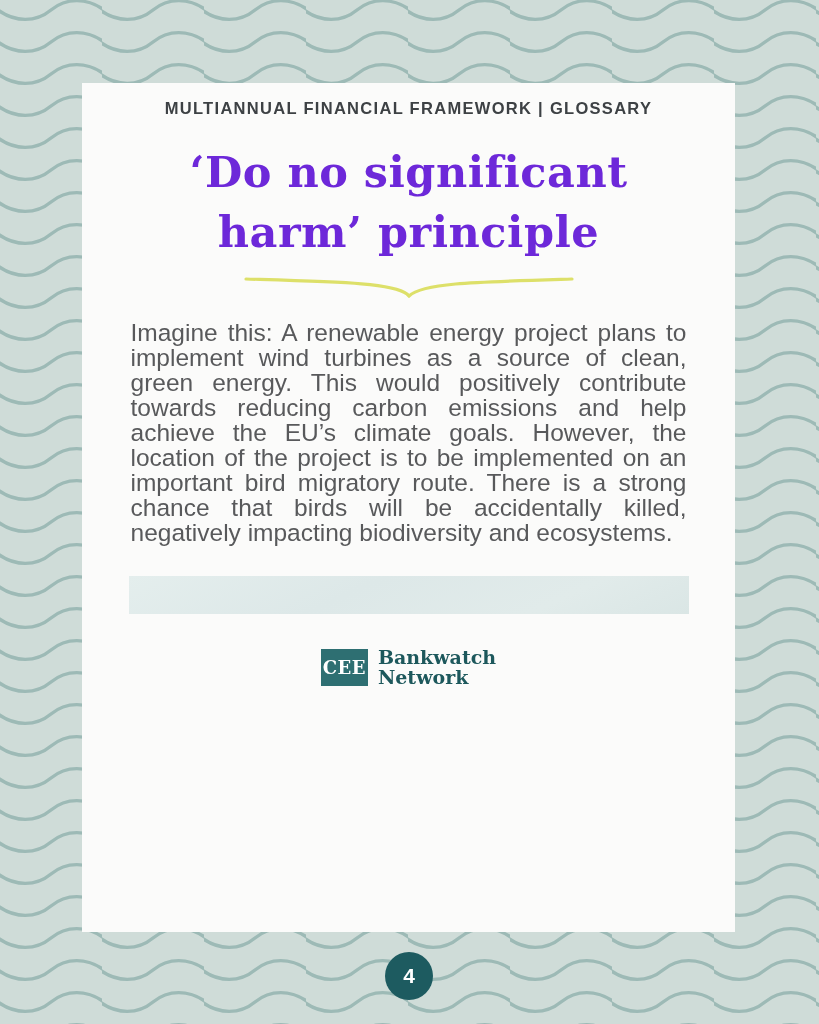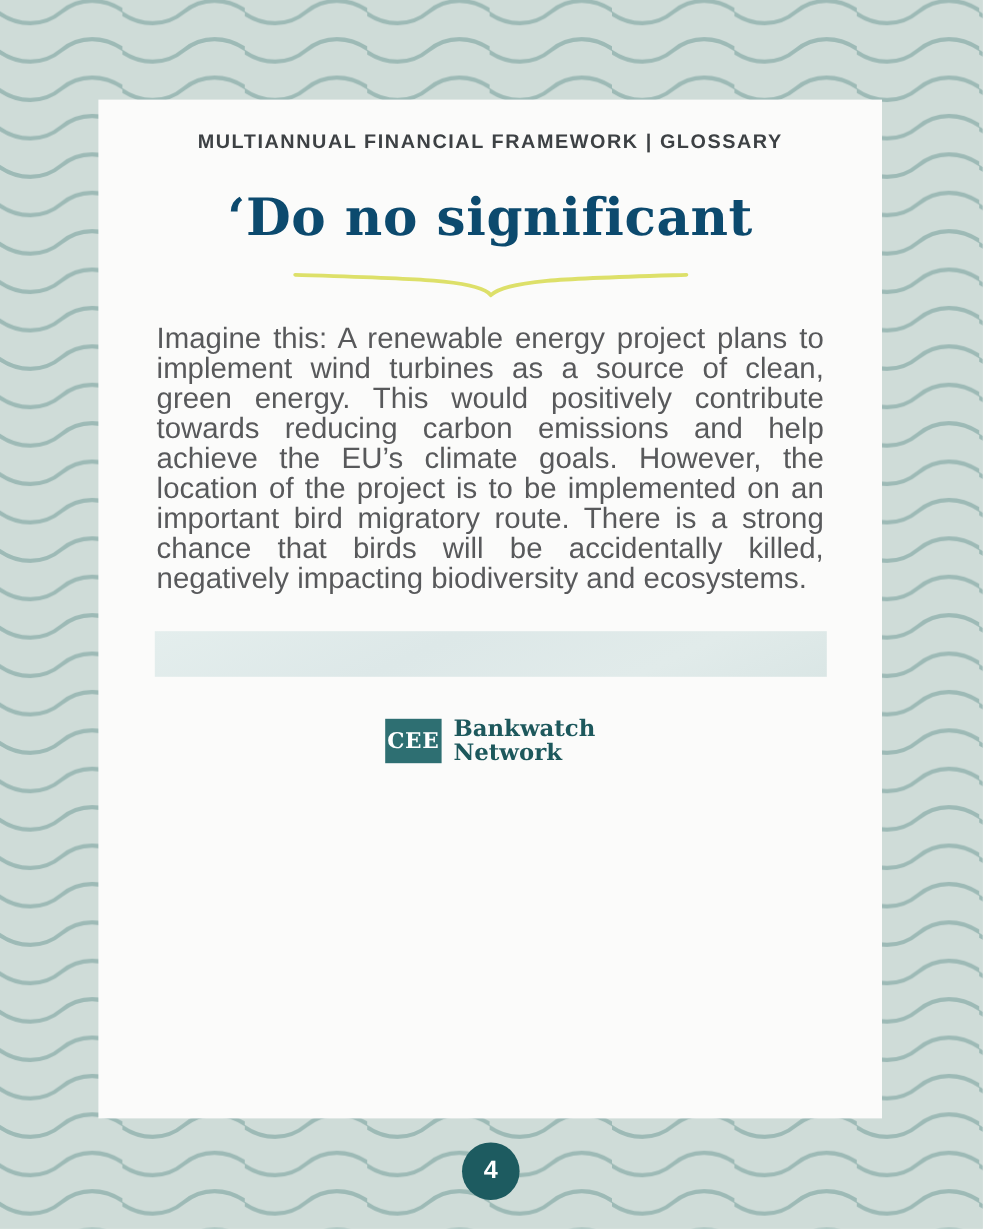--- a/index.html
+++ b/index.html
@@ -17,35 +17,35 @@
   .card {
     position: absolute;
     left: 82px; top: 83px;
     width: 653px; height: 849px;
     background: #fbfbfa;
     box-sizing: border-box;
     text-align: center;
   }
 
   .eyebrow {
-    margin-top: 26px;
+    margin-top: 16px;
     font-size: 16.5px;
     font-weight: bold;
     letter-spacing: 1.3px;
     color: #3d4144;
     white-space: nowrap;
   }
 
   .title {
     margin: 24px 0 0 0;
     font-family: "DejaVu Serif", "Liberation Serif", serif;
     font-weight: bold;
     font-size: 43px;
     line-height: 60px;
-    color: #0c4a6e;
+    color: #6d28d9;
     letter-spacing: 0.5px;
   }
 
   .flourish { display: block; margin: 12px auto 0 auto; }
 
   .body-text {
     margin: 22px auto 0 auto;
     width: 556px;
     text-align: justify;
     font-size: 24.5px;
@@ -127,21 +127,21 @@
       </pattern>
     </defs>
     <rect x="0" y="0" width="819" height="1024" fill="#cfdcd8"></rect>
     <rect x="0" y="0" width="819" height="1024" fill="url(#wavepat)"></rect>
   </svg>
 
   <main class="card">
 
     <div class="eyebrow">MULTIANNUAL FINANCIAL FRAMEWORK | GLOSSARY</div>
 
-    <h1 class="title"><span>‘Do no significant</span><br></h1>
+    <h1 class="title"><span>‘Do no significant</span><br><span>harm’ principle</span></h1>
 
     <svg class="flourish" width="332" height="24" viewBox="0 0 332 24" aria-hidden="true">
       <path d="M3 5 C 100 8, 150 9, 164 20 L 166 22 C 180 9, 230 8, 329 5" fill="none" stroke="#dde069" stroke-width="3.2" stroke-linecap="round"></path>
     </svg>
 
     <p class="body-text">Imagine this: A renewable energy project plans to implement wind turbines as a source of clean, green energy. This would positively contribute towards reducing carbon emissions and help achieve the EU’s climate goals. However, the location of the project is to be implemented on an important bird migratory route. There is a strong chance that birds will be accidentally killed, negatively impacting biodiversity and ecosystems.</p>
 
     <section class="callout">
     </section>
 

